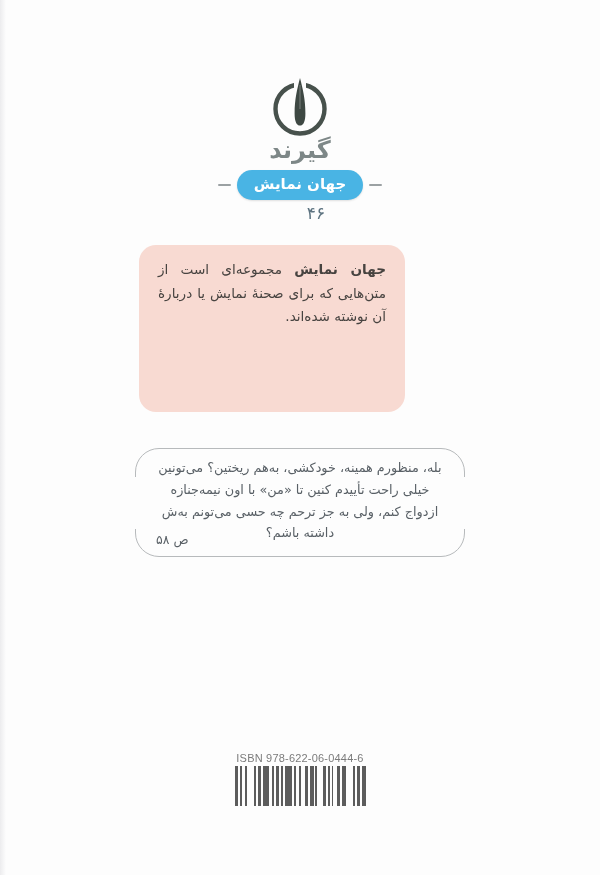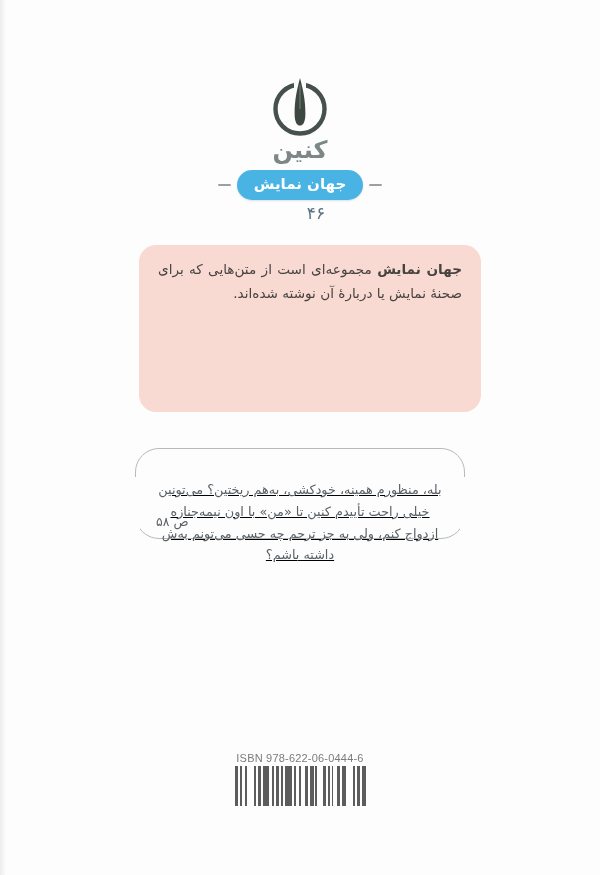--- a/index.html
+++ b/index.html
@@ -55,40 +55,39 @@
   }
   .series-number{
     position:absolute;top:203px;left:16px;width:100%;
     text-align:center;
     font-size:17px;font-weight:normal;color:var(--num-color);
     direction:rtl;
   }
   
   .desc-box{
     position:absolute;top:245px;left:139px;
-    width:342px;min-height:167px;
+    width:266px;min-height:167px;
     background:var(--pink);
     border-radius:17px;
     padding:13px 19px 12px;
     direction:rtl;
     color:var(--ink);
     font-size:13.6px;line-height:23.6px;
     text-align:justify;
   }
   .desc-box p{text-align:justify;}
   .desc-box .lead{font-weight:bold;}
   
   .quote-box{
     position:absolute;top:448px;left:135px;
-    width:330px;height:91px;
+    width:330px;height:109px;
     border:1.4px solid var(--quote-border);
     border-radius:24px;
-    padding:30px 17px 0;
-    direction:rtl;
-    text-decoration:underline;
+    padding:8px 17px 0;
+    direction:rtl;
   }
   .quote-box .side-mask{
     position:absolute;width:8px;height:52px;top:28px;
     background:var(--page-bg);
   }
   .quote-box .side-mask.left{left:-4px;}
   .quote-box .side-mask.right{right:-4px;}
   .quote-text{
     text-align:center;
     color:var(--quote-text);
@@ -125,21 +124,21 @@
 
   <div class="logo-wrap">
     <svg width="60" height="62" viewBox="0 0 60 62" aria-hidden="true">
       <circle cx="30" cy="33" r="24.5" fill="none" stroke="#47514c" stroke-width="4.4"></circle>
       <rect x="24" y="4" width="12" height="10" fill="#fdfdfd"></rect>
       <path d="M30 2 C27.2 13 24.6 23 24.6 37.5 C24.6 45.5 26.6 49.6 30 49.6 C33.4 49.6 35.4 45.5 35.4 37.5 C35.4 23 32.8 13 30 2 Z" fill="#3e4843"></path>
       <line x1="30" y1="9" x2="30" y2="33" stroke="#fdfdfd" stroke-width="0.9" opacity="0.35"></line>
     </svg>
   </div>
 
-  <div class="wordmark">کنین</div>
+  <div class="wordmark">گیرند</div>
 
   <div class="badge-row">
     <div class="dash"></div>
     <div class="badge">جهان نمایش</div>
     <div class="dash"></div>
   </div>
 
   <div class="series-number">۴۶</div>
 
   <div class="desc-box">

